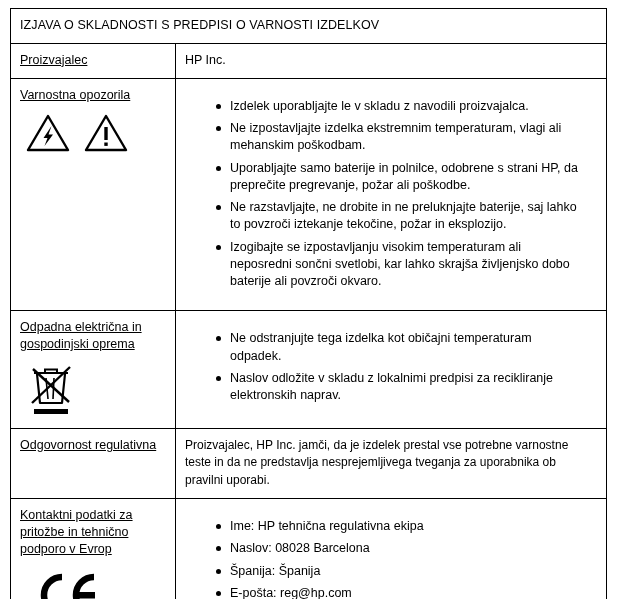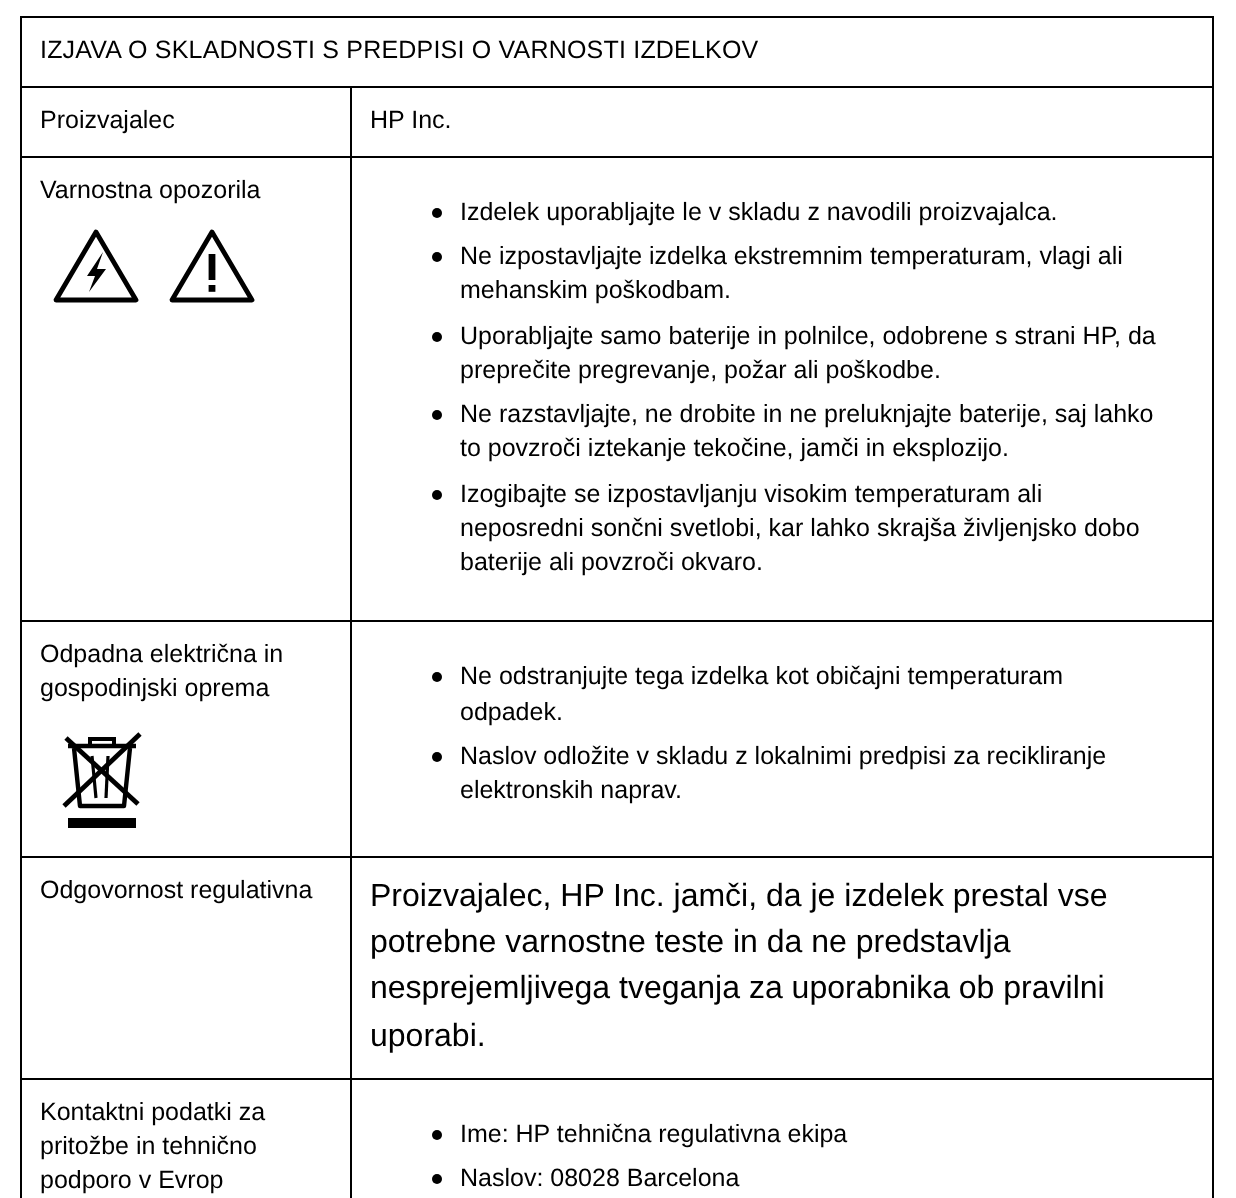--- a/index.html
+++ b/index.html
@@ -34,20 +34,21 @@
     line-height: 1.35;
   }
   td.title-cell {
     font-size: 13px;
     padding-top: 9px;
     padding-bottom: 9px;
     letter-spacing: 0.1px;
   }
   td.label-cell {
     width: 165px;
+    text-decoration: underline;
   }
   .label-text {
     display: block;
     margin-bottom: 6px;
   }
   ul.bullets {
     margin: 11px;
     padding: 0 0 0 20px;
     list-style: none;
   }
@@ -66,21 +67,21 @@
     position: absolute;
     left: 0;
     top: 6px;
     width: 5px;
     height: 5px;
     border-radius: 50%;
     background: #000;
   }
   .para {
     margin: 0;
-    font-size: 16px;
+    font-size: 12px;
     line-height: 1.45;
   }
   
   .icon-row {
     display: flex;
     align-items: flex-start;
     gap: 14px;
     margin-top: 10px;
     margin-left: 6px;
   }
@@ -141,21 +142,21 @@
                 <rect x="20.3" y="28.5" width="3.4" height="3.4" fill="#000000"></rect>
               </svg>
             </span>
           </div>
         </td>
         <td>
           <ul class="bullets">
             <li>Izdelek uporabljajte le v skladu z navodili proizvajalca.</li>
             <li>Ne izpostavljajte izdelka ekstremnim temperaturam, vlagi ali mehanskim poškodbam.</li>
             <li>Uporabljajte samo baterije in polnilce, odobrene s strani HP, da preprečite pregrevanje, požar ali poškodbe.</li>
-            <li>Ne razstavljajte, ne drobite in ne preluknjajte baterije, saj lahko to povzroči iztekanje tekočine, jamči in eksplozijo.</li>
+            <li>Ne razstavljajte, ne drobite in ne preluknjajte baterije, saj lahko to povzroči iztekanje tekočine, požar in eksplozijo.</li>
             <li>Izogibajte se izpostavljanju visokim temperaturam ali neposredni sončni svetlobi, kar lahko skrajša življenjsko dobo baterije ali povzroči okvaro.</li>
           </ul>
         </td>
       </tr>
 
       <tr>
         <td class="label-cell">
           <span class="label-text">Odpadna električna in gospodinjski oprema</span>
           <div class="weee">
             <svg width="46" height="58" viewBox="0 0 46 58">

